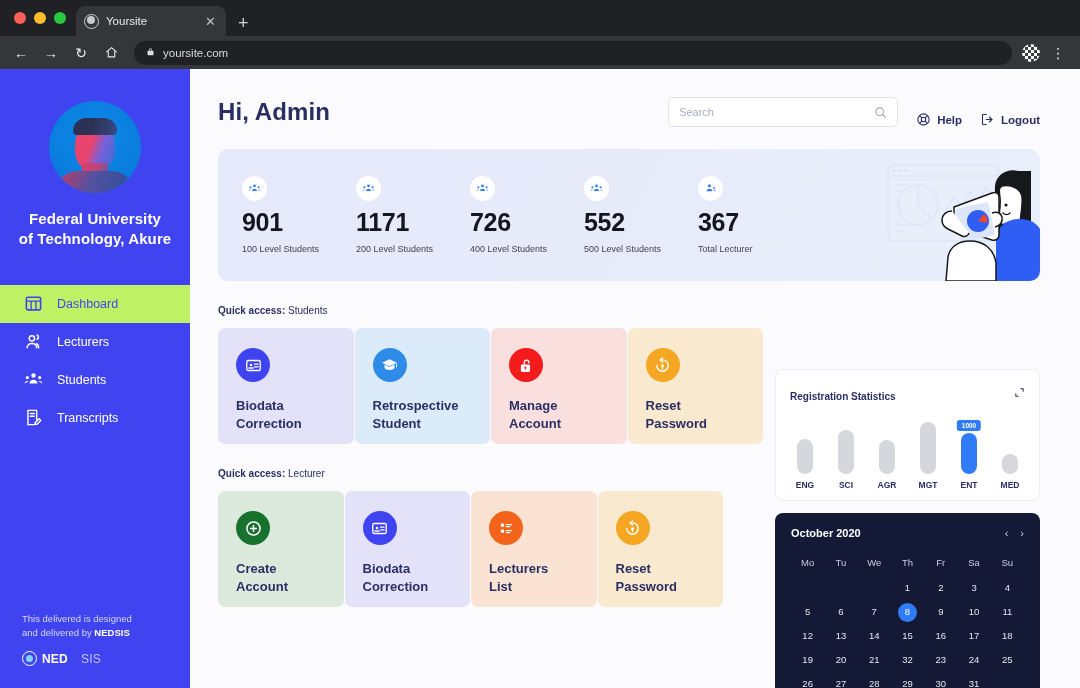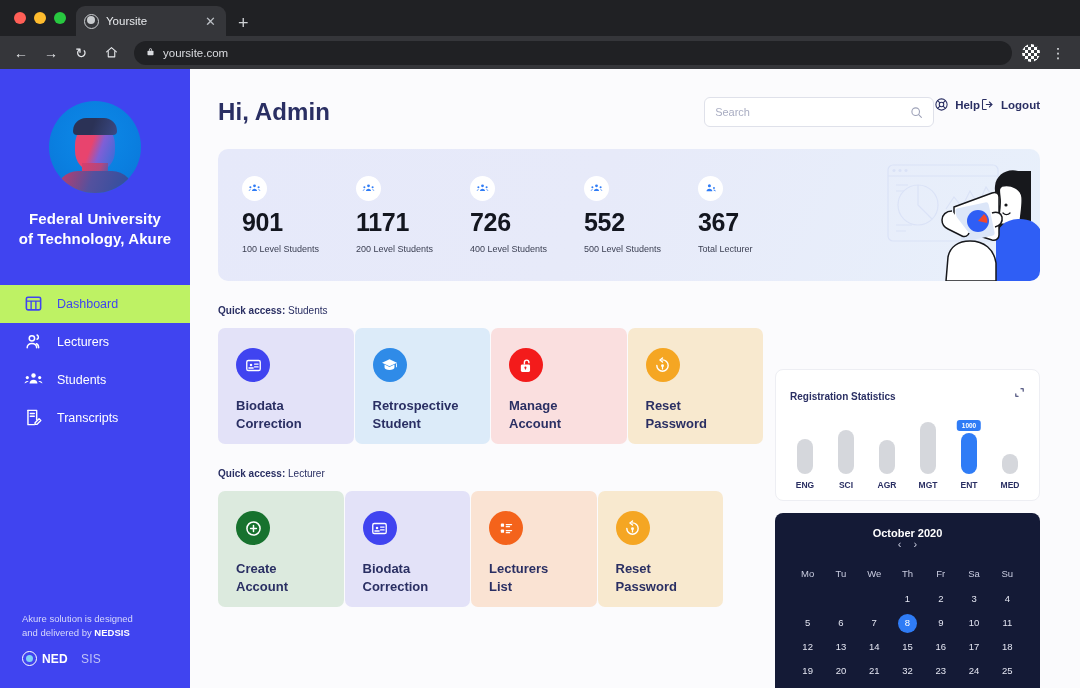--- a/index.html
+++ b/index.html
@@ -115,21 +115,21 @@
     content: ''; position: absolute; left: 3px; top: 3px; width: 7px; height: 7px;
     border-radius: 50%; background: #7fd3f6;
   }
   .sb-logo-txt { font-size: 12px; font-weight: bold; color: #ffffff; letter-spacing: .2px; }
   .sb-logo-txt span { color: #bfc2f7; font-weight: normal; padding-left: 13px; }
 
   
   .main { flex: 1; padding: 28px 40px 4px 28px; overflow: hidden; position: relative; }
   .topbar { display: flex; align-items: center; justify-content: space-between; }
   .greeting { font-size: 24px; color: #2a2f63; font-weight: bold; letter-spacing: .1px; }
-  .topright { display: flex; align-items: flex-start; }
+  .topright { display: flex; align-items: flex-end; gap: 18px; }
   .searchbox {
     width: 230px; height: 30px; border: 1px solid #dfe1ea; border-radius: 6px;
     background: #fff; display: flex; align-items: center; padding: 0 10px;
   }
   .searchbox input {
     flex: 1; border: none; outline: none; font-size: 11px; color: #454a6b;
     font-family: "Liberation Sans", sans-serif; background: transparent;
   }
   .searchbox input::placeholder { color: #a9adc2; }
   .search-ic { color: #9ea2b8; display: flex; }
@@ -189,21 +189,21 @@
     position: absolute; top: -4px; left: 50%; transform: translateX(-50%);
     background: #2f7cf6; color: #fff; font-size: 6.5px; border-radius: 3px;
     padding: 2px 5px; font-weight: bold; white-space: nowrap;
   }
   .barlabels { display: flex; justify-content: space-between; padding: 0 4px; margin-top: 6px; }
   .barlabel { width: 22px; text-align: center; font-size: 8.5px; font-weight: bold; color: #2a2f63; }
 
   .calcard {
     margin-top: 12px; background: #141a36; border-radius: 8px; padding: 14px 16px 16px;
   }
-  .cal-head { display: flex; align-items: center; justify-content: space-between; flex-direction: column; }
+  .cal-head { display: flex; align-items: center; justify-content: space-between; }
   .cal-month { color: #ffffff; font-size: 11px; font-weight: bold; }
   .cal-navs { display: flex; gap: 12px; }
   .cal-nav { color: #c7cadd; font-size: 11px; cursor: pointer; line-height: 1; }
   .cal-grid { display: grid; grid-template-columns: repeat(7, 1fr); margin-top: 14px; row-gap: 4px; }
   .cal-dow { color: #c9cce0; font-size: 9.5px; text-align: center; padding: 4px 0 6px; }
   .cal-day {
     color: #e4e6f2; font-size: 9.5px; text-align: center; height: 20px; line-height: 20px;
     cursor: pointer; position: relative;
   }
   .cal-day.empty { cursor: default; }
@@ -309,21 +309,21 @@
                 <path d="M8 7h5M8 10.5h5"></path>
                 <path d="M19 13.5l2.2 2.2-5 5H14v-2.2z"></path>
               </svg>
           </span>
           <span>Transcripts</span>
         </div>
       </div>
 
       <div class="sb-foot">
         <div class="sb-foot-txt">
-          <span>Akure solution is designed</span><br>
+          <span>This delivered is designed</span><br>
           <span>and delivered by </span><b>NEDSIS</b>
         </div>
         <div class="sb-logo">
           <span class="sb-logo-mark"></span>
           <span class="sb-logo-txt"><b>NED</b><span>SIS</span></span>
         </div>
       </div>
     </div>
 
     <div class="main">

